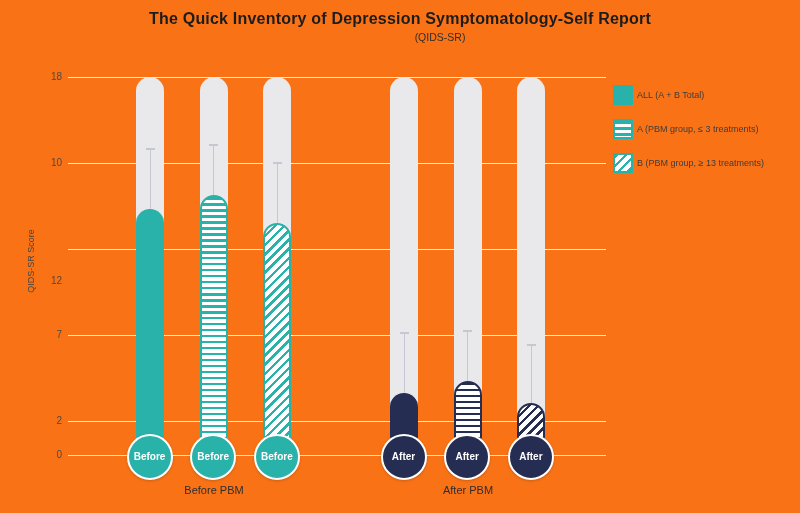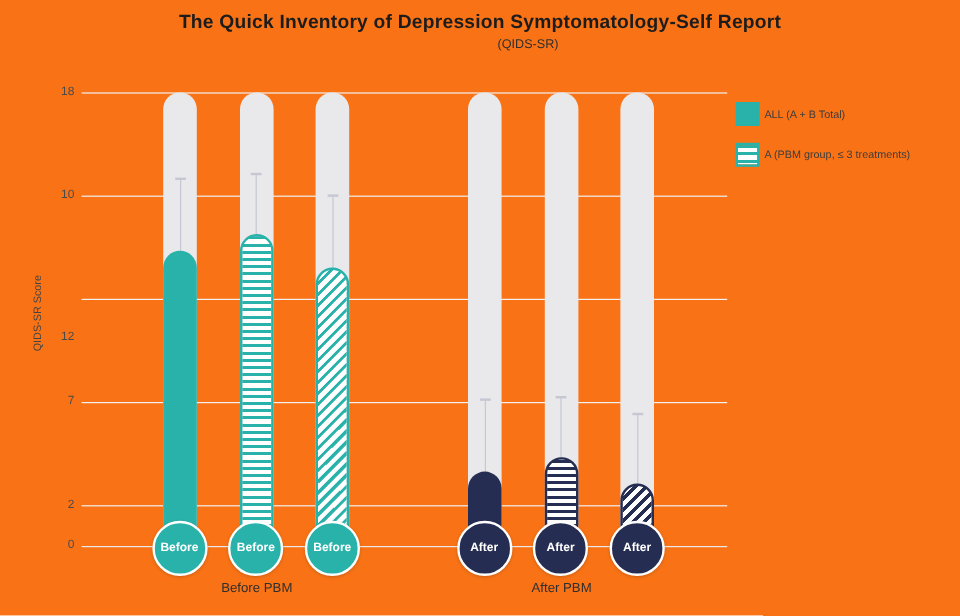--- a/index.html
+++ b/index.html
@@ -103,14 +103,18 @@
 
   <div class="legend">
     <div class="legend-row">
       <div class="legend-swatch" id="sw-0" style="background: rgb(41, 178, 170);"></div>
       <div class="legend-label">ALL (A + B Total)</div>
     </div>
     <div class="legend-row">
       <div class="legend-swatch" id="sw-1" style="border: 2px solid rgb(41, 178, 170); background: repeating-linear-gradient(rgb(41, 178, 170) 0px, rgb(41, 178, 170) 2.5px, rgb(255, 255, 255) 2.5px, rgb(255, 255, 255) 6px);"></div>
       <div class="legend-label">A (PBM group, ≤ 3 treatments)</div>
     </div>
+    <div class="legend-row">
+      <div class="legend-swatch" id="sw-2" style="border: 2px solid rgb(41, 178, 170); background: repeating-linear-gradient(135deg, rgb(41, 178, 170) 0px, rgb(41, 178, 170) 2.5px, rgb(255, 255, 255) 2.5px, rgb(255, 255, 255) 6.5px);"></div>
+      <div class="legend-label">B (PBM group, ≥ 13 treatments)</div>
+    </div>
   </div>
 </div>
 
 </body></html>

